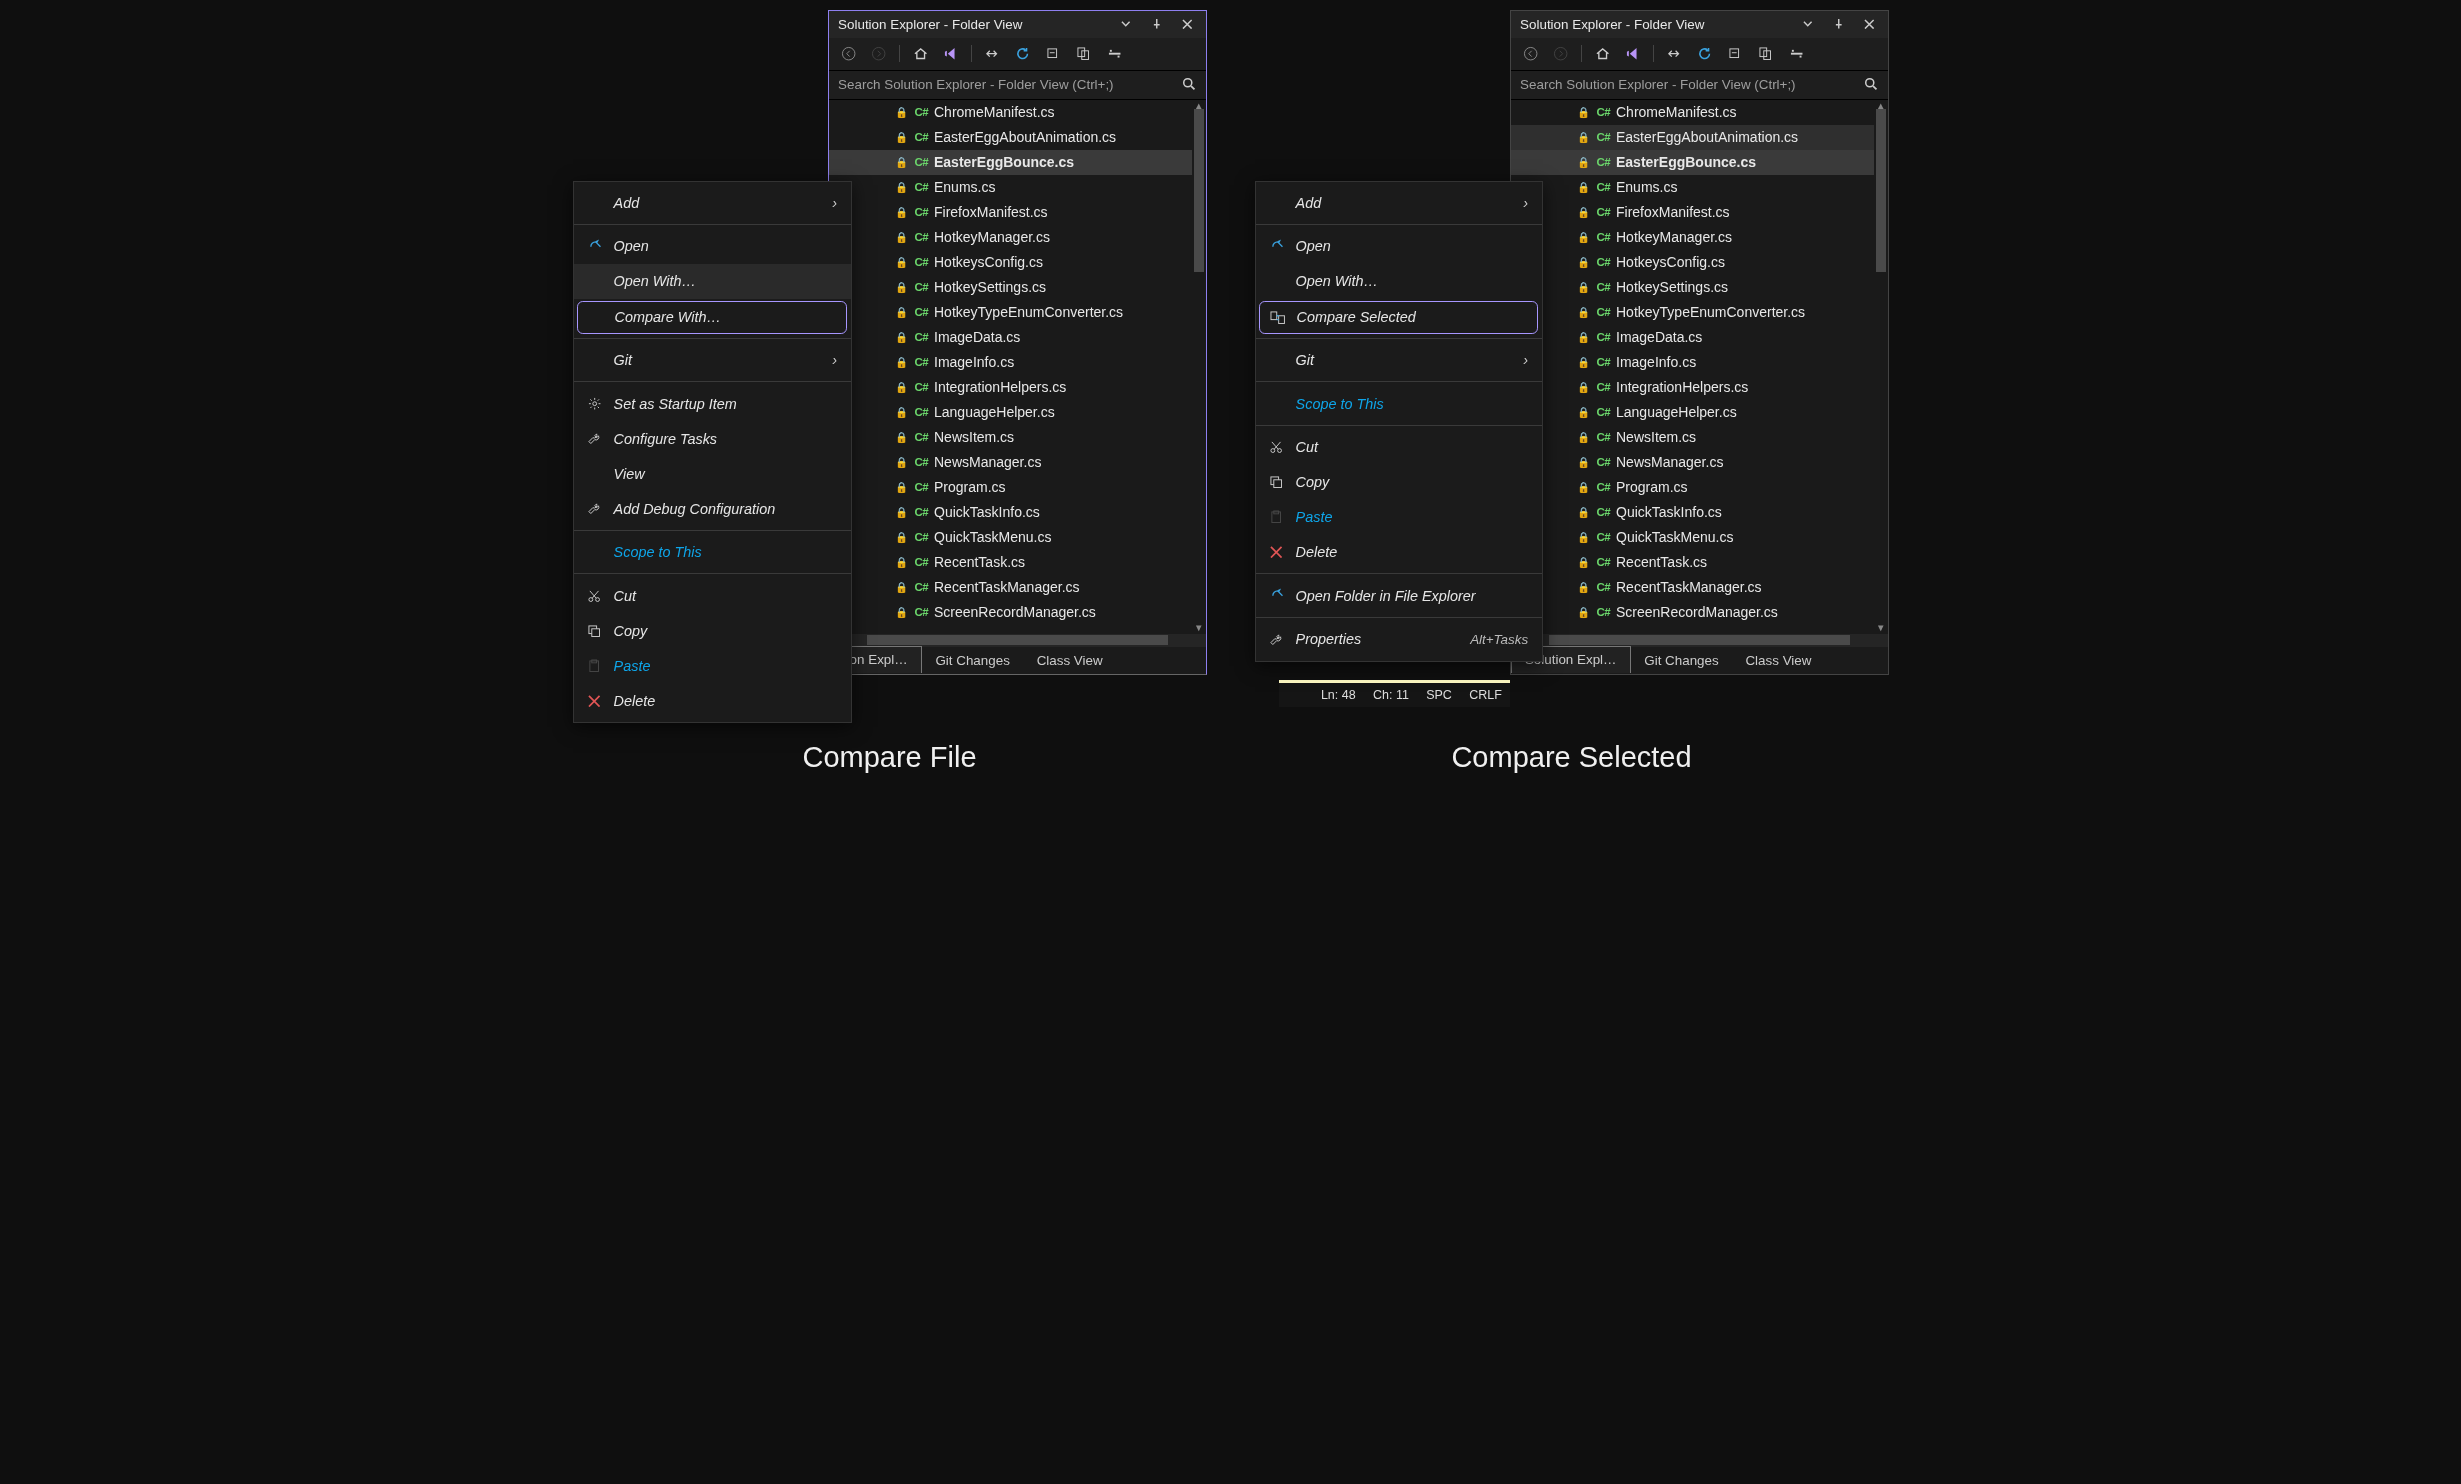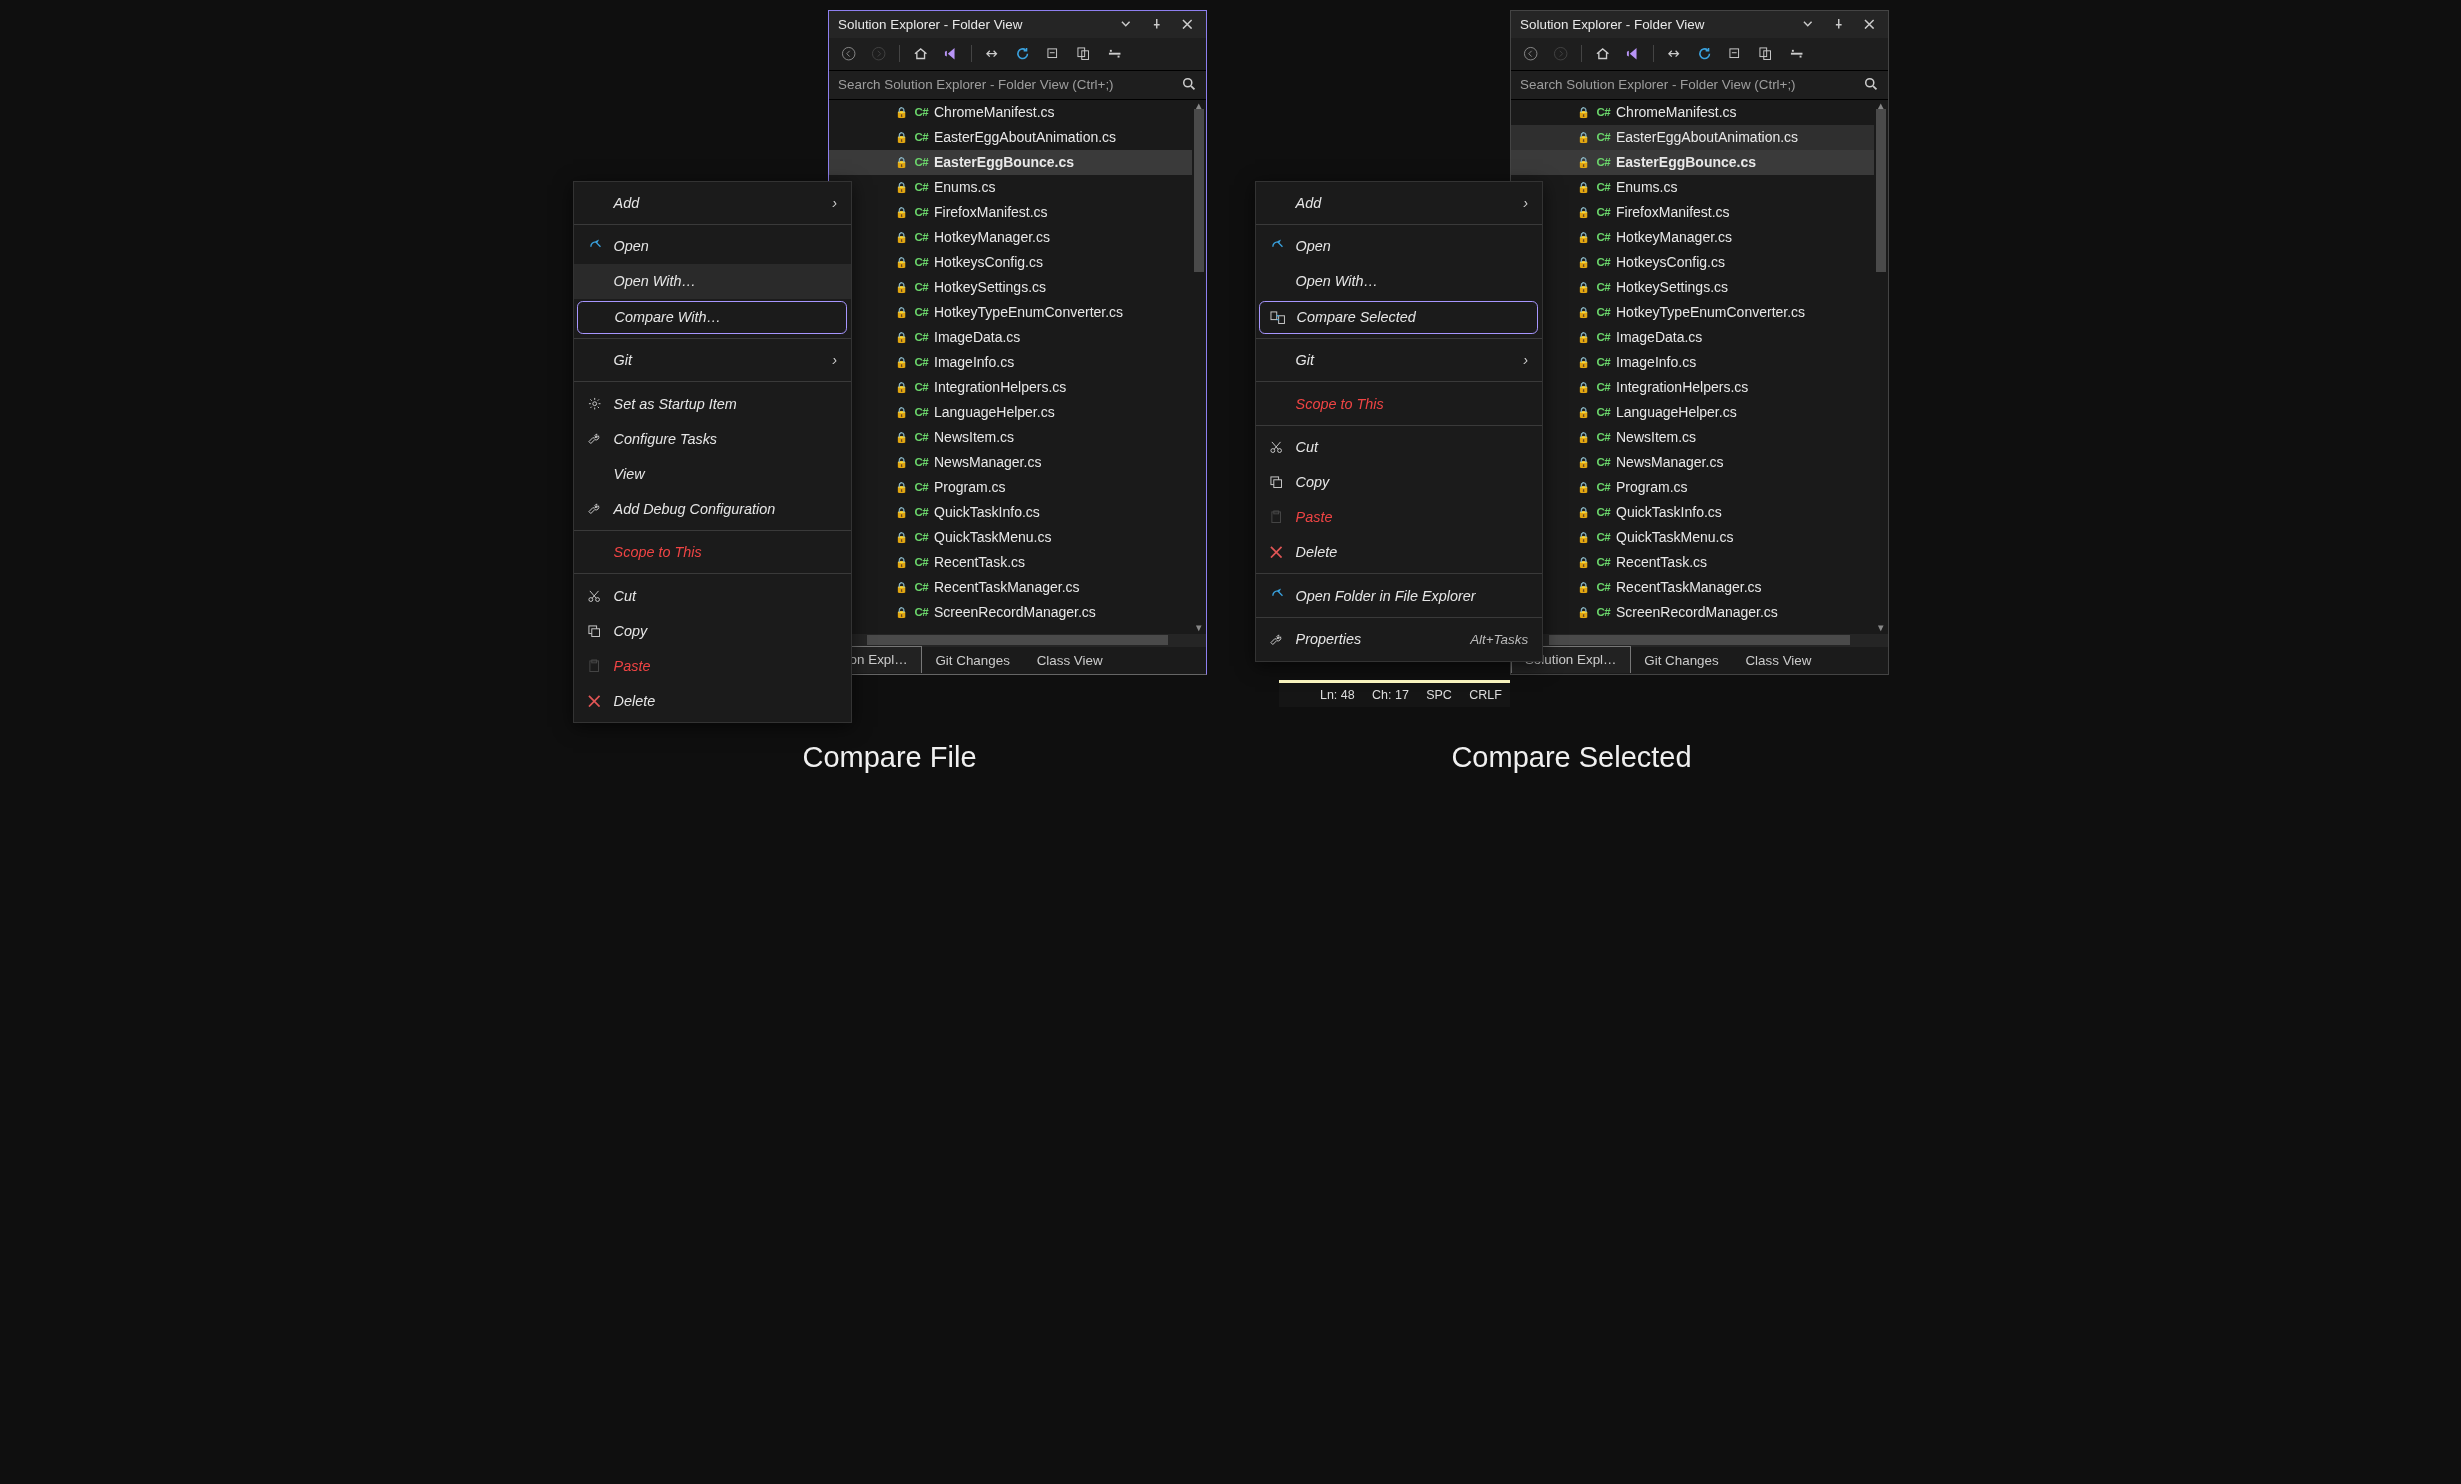--- a/index.html
+++ b/index.html
@@ -167,21 +167,21 @@
     height: 35px;
     padding: 0 13.4px 0 11.5px;
     gap: 9.6px;
     color: #e6e6e6;
     font-style: italic;
   }
   .mi .icon { width: 19px; display:flex; justify-content:center; color:#ccc; }
   .mi .lbl { flex: 1; }
   .mi .chev { color: #ccc; }
   .mi .short { color: #bbb; font-size: 13.4px;}
-  .mi.disabled { color: #ef4444; justify-content: flex-end; }
+  .mi.disabled { color: #0ea5e9; justify-content: flex-end; }
   .mi.disabled .icon svg { opacity: 0.4; }
   .mi.hovered { background: var(--menu-item-hover); }
   .mi.highlight {
     border: 1.9px solid #a796ff;
     border-radius: 5.8px;
     margin: 1.9px 3.8px;
     padding: 0 9.6px 0 7.7px;
     height: 33px;
   }
   .msep { height: 1px; background: #3a3a3a; margin: 3.8px 0; }
@@ -733,21 +733,21 @@
           </div>
         <div class="bottom-tabs">
           <div class="tab active">Solution Expl…</div>
           <div class="tab">Git Changes</div>
           <div class="tab">Class View</div>
         </div>
       </div>
 
       <div class="statusbar">
         <span>Ln: 48</span>
-        <span>Ch: 17</span>
+        <span>Ch: 11</span>
         <span>SPC</span>
         <span>CRLF</span>
       </div>
 
       <div class="ctxmenu">
         <div class="mi">
             <span class="icon"></span>
             <span class="lbl">Add</span>
             <span class="chev">›</span>
           </div>

